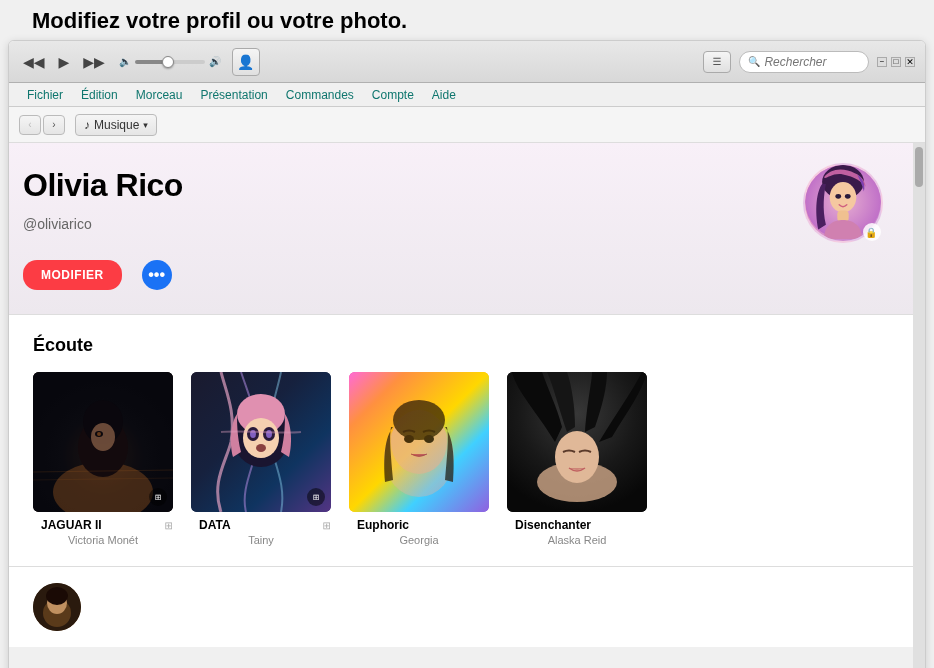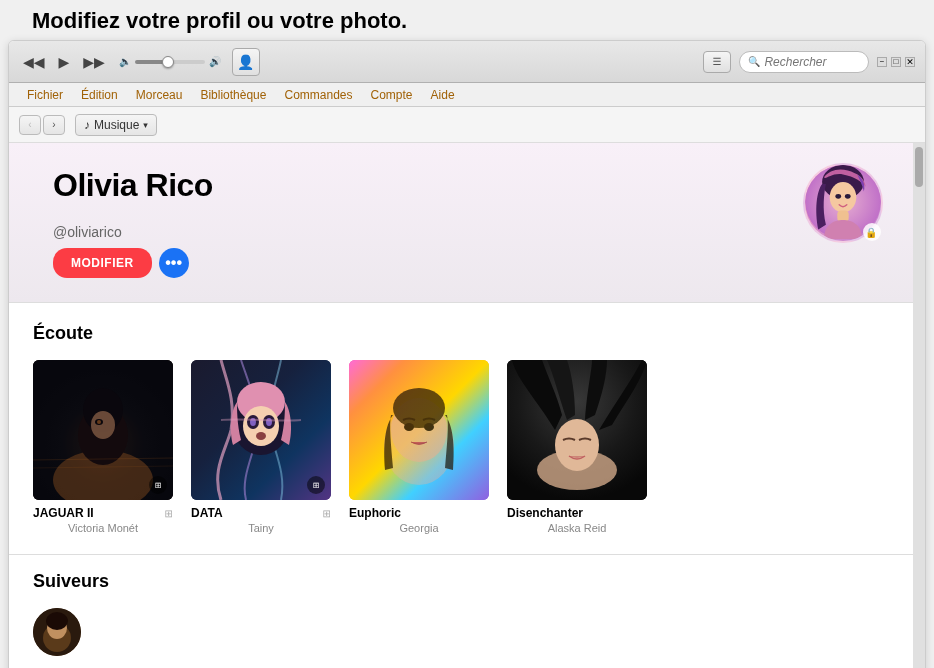--- a/index.html
+++ b/index.html
@@ -184,21 +184,21 @@
       align-items: center;
       background: #f0f0f0;
       border-bottom: 1px solid #ccc;
       padding: 2px 10px;
       height: 24px;
       gap: 2px;
     }
 
     .menu-item {
       font-size: 12px;
-      color: #a16207;
+      color: #0f766e;
       padding: 2px 8px;
       cursor: pointer;
       border-radius: 3px;
     }
 
     
     .nav-bar {
       display: flex;
       align-items: center;
       background: #f5f5f5;
@@ -278,42 +278,42 @@
 
     .content-area {
       flex: 1;
       overflow-y: auto;
       overflow-x: hidden;
     }
 
     
     .profile-section {
       background: linear-gradient(to bottom, #f8f0f8, #ede8ee);
-      padding: 24px 30px 24px 44px;
+      padding: 24px 30px 24px 14px;
       position: relative;
       min-height: 150px;
     }
 
     .profile-name {
       font-size: 32px;
       font-weight: 700;
       color: #000;
       letter-spacing: -0.5px;
     }
 
     .profile-handle {
       font-size: 14px;
       color: #666;
-      margin-top: 20px;
+      margin-top: 12px;
     }
 
     .profile-actions {
       display: flex;
-      gap: 7px;
-      margin-top: 8px;
+      gap: 20px;
+      margin-top: 28px;
     }
 
     .btn-modifier {
       background: #fc3c44;
       color: #fff;
       border: none;
       border-radius: 14px;
       padding: 6px 18px;
       font-size: 12px;
       font-weight: 600;
@@ -428,20 +428,21 @@
       margin-bottom: 6px;
     }
 
     .album-title {
       font-size: 12px;
       font-weight: 600;
       color: #000;
       white-space: nowrap;
       overflow: hidden;
       text-overflow: ellipsis;
+      margin-left: 8px;
     }
 
     .album-artist {
       font-size: 11px;
       color: #888;
       margin-top: 2px;
       text-align: center;
     }
 
     .album-menu-icon {
@@ -561,21 +562,21 @@
         <div class="win-btn">□</div>
         <div class="win-btn" style="font-size:9px;">✕</div>
       </div>
     </div>
   </div>
 
   <div class="menu-bar">
     <span class="menu-item">Fichier</span>
     <span class="menu-item">Édition</span>
     <span class="menu-item">Morceau</span>
-    <span class="menu-item">Bibliothèque</span>
+    <span class="menu-item">Présentation</span>
     <span class="menu-item">Commandes</span>
     <span class="menu-item">Compte</span>
     <span class="menu-item">Aide</span>
   </div>
 
   <div class="nav-bar">
     <div class="nav-arrows">
       <div class="nav-arrow disabled">‹</div>
       <div class="nav-arrow">›</div>
     </div>
@@ -796,21 +797,20 @@
             <div class="album-title-row">
               <span class="album-title">Disenchanter</span>
             </div>
             <div class="album-artist">Alaska Reid</div>
           </div>
 
         </div>
       </div>
 
       <div class="followers-section">
-        <h2 class="section-title">Suiveurs</h2>
         <div class="follower-avatar">
           <svg width="48" height="48" viewBox="0 0 48 48">
             <circle cx="24" cy="24" r="24" fill="#2a1a0e"></circle>
             <ellipse cx="24" cy="30" rx="14" ry="14" fill="#5a3a1a"></ellipse>
             <ellipse cx="24" cy="20" rx="10" ry="11" fill="#c09060"></ellipse>
             <ellipse cx="24" cy="13" rx="11" ry="9" fill="#1a0a05"></ellipse>
           </svg>
         </div>
       </div>
 

